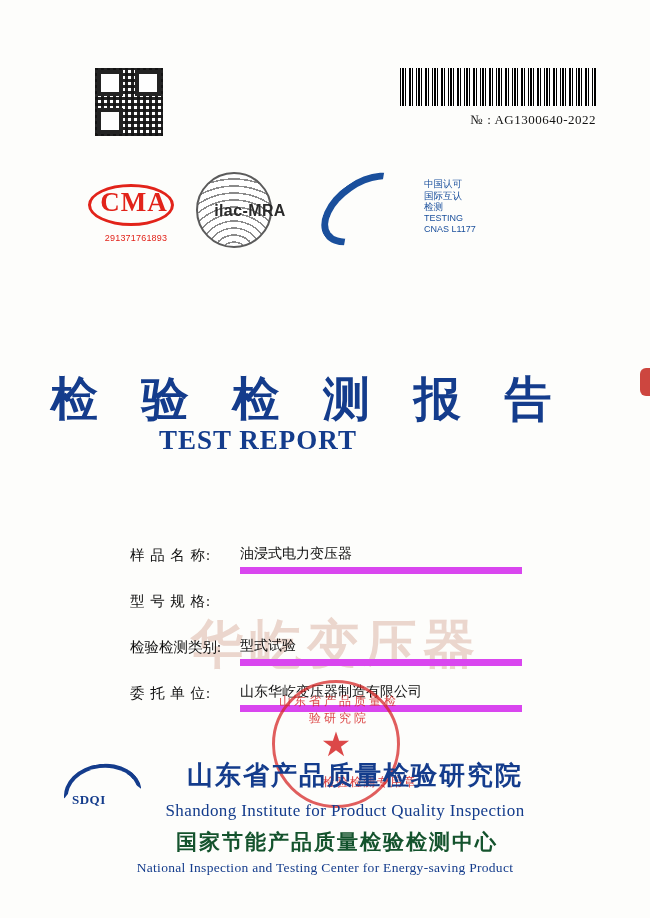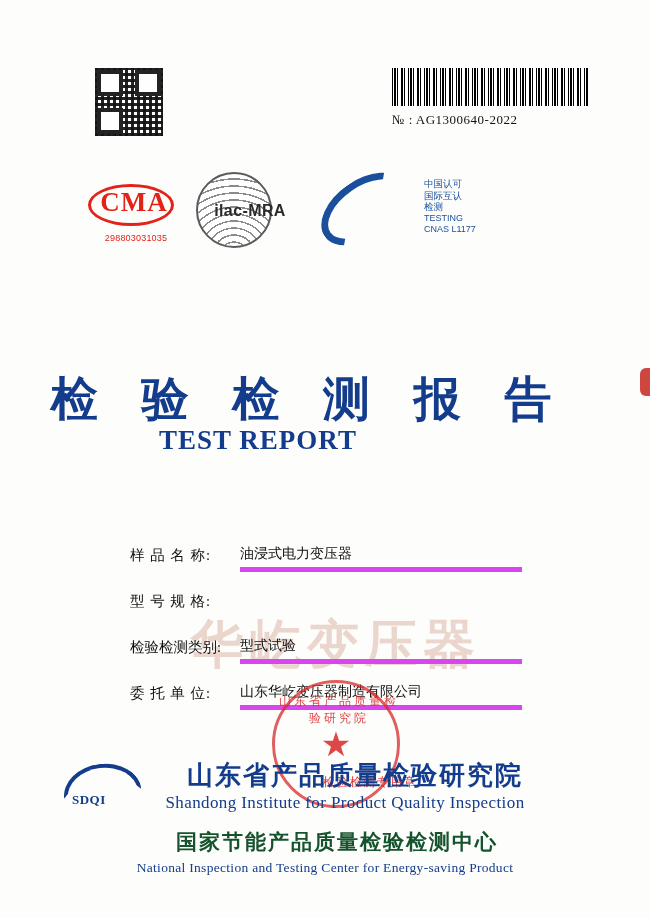--- a/index.html
+++ b/index.html
@@ -48,24 +48,24 @@
   .qr-corner-bl {
     position: absolute;
     left: 2px; bottom: 2px;
     width: 18px; height: 18px;
     border: 4px solid #111;
     background: #fff;
   }
 
   .barcode-wrap {
     position: absolute;
-    right: 62px;
+    right: 54px;
     top: 68px;
     width: 196px;
-    text-align: left;
+    text-align: right;
   }
   .barcode {
     height: 38px;
     width: 196px;
     background-image: repeating-linear-gradient(
       90deg,
       #000 0 1px, #fff 1px 2px, #000 2px 4px, #fff 4px 5px,
       #000 5px 6px, #fff 6px 9px, #000 9px 11px, #fff 11px 12px,
       #000 12px 13px, #fff 13px 16px
     );
@@ -251,21 +251,21 @@
   .field-label.tight { letter-spacing: 0px; }
   .field-value {
     position: absolute;
     left: 110px;
     top: 5px;
     width: 282px;
     font-family: "Liberation Serif", serif;
     font-size: 14px;
     color: #111;
     padding-bottom: 4px;
-    border-bottom: 5px solid #d946ef;
+    border-bottom: 7px solid #d946ef;
     white-space: nowrap;
     overflow: hidden;
   }
 
   
   .watermark {
     position: absolute;
     left: 86px;
     top: 610px;
     width: 500px;
@@ -357,21 +357,21 @@
   }
   .inst-cn {
     font-family: "Liberation Serif", serif;
     font-weight: bold;
     font-size: 26px;
     letter-spacing: 2px;
     color: #143c8c;
     padding-left: 60px;
   }
   .inst-en {
-    margin-top: 0;
+    margin-top: 8px;
     font-family: "Liberation Serif", serif;
     font-size: 17px;
     letter-spacing: 0.4px;
     color: #143c8c;
     padding-left: 40px;
   }
   .center-cn {
     position: absolute;
     left: 12px; top: 828px;
     width: 650px;
@@ -418,21 +418,21 @@
     <div class="barcode-no">№ : AG1300640-2022</div>
   </div>
 
   <div class="logos">
 
     <div class="cma">
       <div class="cma-mark">
         <div class="cma-ell"></div>
         <div class="cma-text">CMA</div>
       </div>
-      <div class="cma-num">298803031035</div>
+      <div class="cma-num">291371761893</div>
     </div>
 
     <div class="ilac">
       <div class="ilac-circle"></div>
       <div class="ilac-label">ilac-MRA</div>
     </div>
 
     <div class="cnas">
       <div class="cnas-swoosh"></div>
       <div class="cnas-right">

